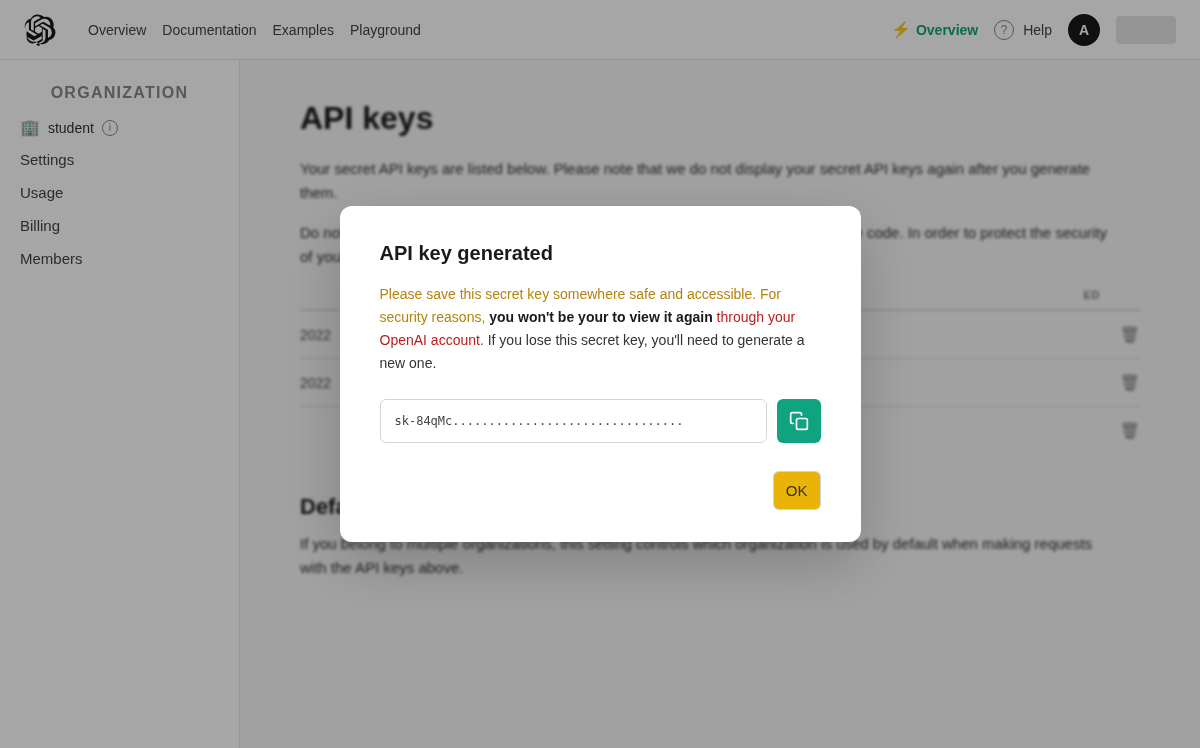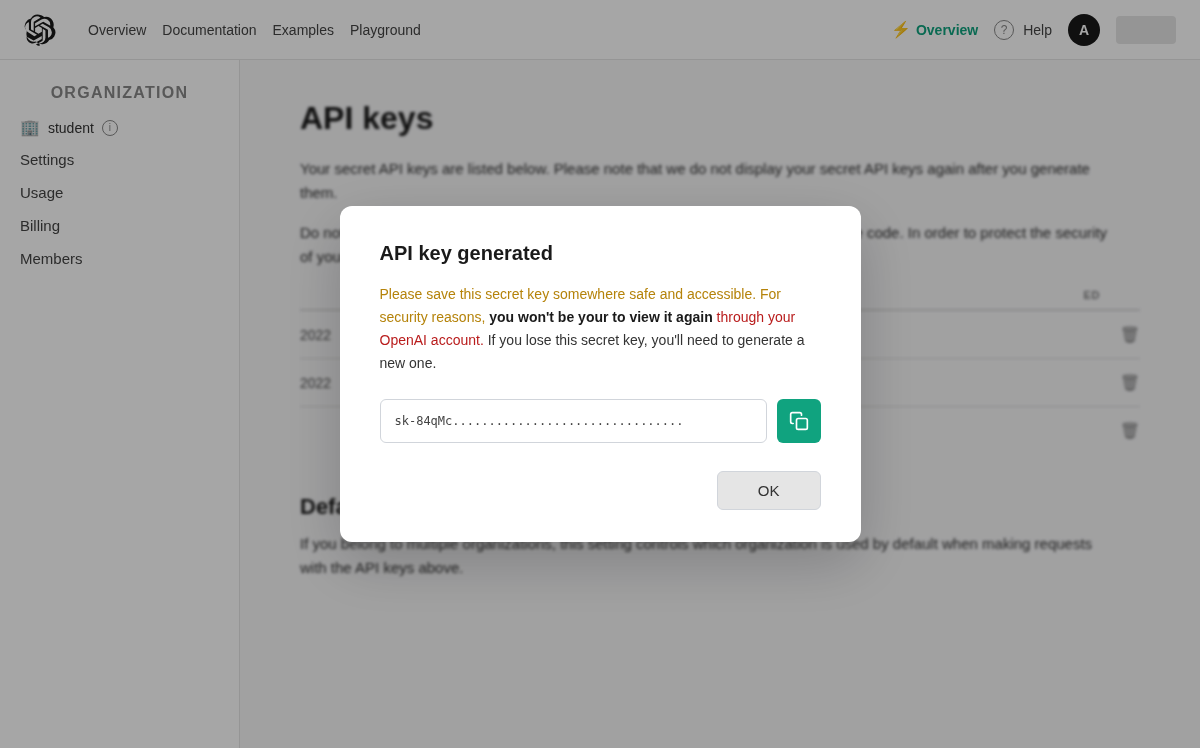--- a/index.html
+++ b/index.html
@@ -108,21 +108,21 @@
       font-family: monospace;
     }
     .copy-btn {
       width: 44px; height: 44px; background: #10a37f; border: none; border-radius: 6px;
       display: flex; align-items: center; justify-content: center; cursor: pointer;
       flex-shrink: 0;
     }
 
     .modal-footer { display: flex; justify-content: flex-end; }
     .ok-btn {
-      padding: 10px 40px; background: #e5e5e5; border: 1px solid #d1d5db;
+      padding: 10px 12px; background: #eab308; border: 1px solid #d1d5db;
       border-radius: 6px; font-size: 15px; cursor: pointer; color: #333;
       font-weight: 500;
     }
   </style>
 </head>
 <body>
 
 <nav class="top-nav">
   <div class="nav-logo">
     <svg viewBox="0 0 41 41" fill="none" xmlns="http://www.w3.org/2000/svg" width="32" height="32">

